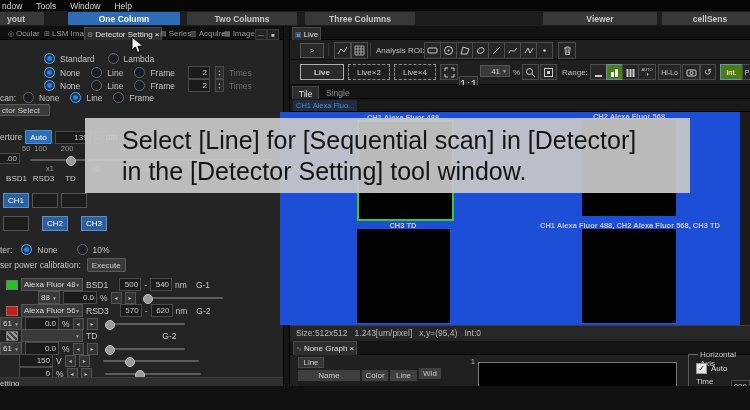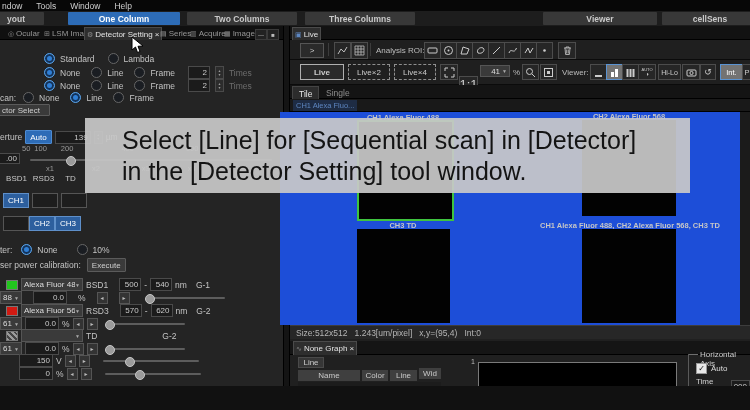--- a/index.html
+++ b/index.html
@@ -54,21 +54,21 @@
           font-size:8px;color:#bdbdbd;display:flex;align-items:center;}
   
   #splitter{left:283px;top:26px;width:7px;height:384px;background:#141414;border-left:1px solid #000;border-right:1px solid #000;}
   
   #livebar{left:290px;top:26px;width:460px;height:14px;background:#121212;border-bottom:1px solid #000;}
   #toolbar1{left:290px;top:40px;width:460px;height:20px;background:#1f1f1f;border-bottom:1px solid #0b0b0b;}
   #toolbar2{left:290px;top:60px;width:460px;height:25px;background:#1f1f1f;border-bottom:1px solid #0b0b0b;}
   .tbtn{position:absolute;background:#2a2a2a;border:1px solid #555;display:flex;align-items:center;
         justify-content:center;color:#ccc;}
   .tbtn.flat{background:#262626;border-color:#4c4c4c;}
-  .tbtn.bluesel{background:#737373;border-color:#5a93d2;color:#fff;}
+  .tbtn.bluesel{background:#4d7c0f;border-color:#5a93d2;color:#fff;}
   .dashed{border:1px dashed #8f8f8f;background:transparent;}
   .sep{position:absolute;width:1px;background:#3c3c3c;}
   svg{display:block;}
   #viewtabs{left:290px;top:85px;width:460px;height:14px;background:#141414;border-bottom:1px solid #000;}
   .vtab{position:absolute;top:1px;height:13px;display:flex;align-items:center;justify-content:center;
         font-size:8.5px;color:#8e8e8e;padding:0 6px;}
   .vtab.active{background:#2c2c2c;color:#e8e8e8;border:1px solid #444;border-bottom:none;}
   #imgtabs{left:290px;top:99px;width:460px;height:13px;background:#191919;border-bottom:1px solid #000;}
   #imagearea{left:280px;top:112px;width:460px;height:213px;background:#1d4ed8;font-weight:bold;}
   .tile{position:absolute;background:#020202;}
@@ -224,21 +224,21 @@
     <div class="row t8" style="left:3px;top:134px;">
       <span style="width:27px;text-align:center;">BSD1</span>
       <span style="width:27px;text-align:center;">RSD3</span>
       <span style="width:27px;text-align:center;">TD</span>
     </div>
     <div class="row" style="left:3px;top:153px;gap:3px;">
       <span class="chcell on">CH1</span>
       <span class="chcell"></span>
       <span class="chcell"></span>
     </div>
-    <div class="row" style="left:3px;top:176px;gap:0;">
+    <div class="row" style="left:3px;top:176px;gap:13px;">
       <span class="chcell"></span>
       <span class="chcell on">CH2</span>
       <span class="chcell on">CH3</span>
     </div>
 
     <div class="row" style="left:0;top:204px;gap:5px;">
       <span class="lbl">ter:</span>
       <span class="rd on" style="margin-left:4px;"></span>
       <span class="lbl">None</span>
       <span class="rd" style="margin-left:14px;"></span>
@@ -257,21 +257,21 @@
         <span class="dd">▼</span>
       </span>
       <span class="lbl">BSD1</span>
       <span class="box" style="width:16px;margin-left:8px;">500</span>
       <span class="lbl">-</span>
       <span class="box" style="width:16px;">540</span>
       <span class="lbl">nm</span>
       <span class="lbl" style="margin-left:6px;">G-1</span>
     </div>
 
-    <div class="row" style="left:0;top:251px;gap:11px;">
+    <div class="row" style="left:0;top:251px;gap:3px;padding-left:38px;">
       <span class="drop" style="width:16px;">
         <span>88</span>
         <span class="dd">▼</span>
       </span>
       <span class="box" style="width:28px;">0.0</span>
       <span class="lbl">%</span>
       <span class="abtn">◂</span>
       <span class="abtn">▸</span>
       <span class="track" style="width:78px;margin-left:6px;">
           <span class="knob" style="left:-2px;"></span>
@@ -343,20 +343,23 @@
     <div class="row" style="left:19px;top:327px;gap:3px;">
       <span class="box" style="width:28px;">0</span>
       <span class="lbl">%</span>
       <span class="abtn">◂</span>
       <span class="abtn">▸</span>
       <span class="track" style="width:96px;margin-left:10px;">
           <span class="knob" style="left:30px;"></span>
         </span>
     </div>
 
+    <div class="secbar" style="top:337px;">
+      <span>etting</span>
+    </div>
     <div class="secbar" style="top:349px;background:#a21caf;">
       <span>Method</span>
     </div>
   </div>
 
   <div id="splitter" class="abs"></div>
 
   <div id="livebar" class="abs">
     <div class="ttab active" style="left:2px;">
       <span class="ti" style="color:#5d86c0;">▣</span>
@@ -450,21 +453,21 @@
           <line x1="7" y1="7" x2="10" y2="10" stroke="#ccc"></line>
         </svg>
     </div>
     <div class="tbtn flat" style="left:250px;top:4px;width:15px;height:14px;">
       <svg width="11" height="11" viewBox="0 0 11 11">
           <rect x="1.5" y="1.5" width="8" height="8" stroke="#ccc" fill="none"></rect>
           <rect x="4" y="4" width="3" height="3" fill="#ccc"></rect>
         </svg>
     </div>
     <span class="abs t8" style="left:234px;top:8px;"></span>
-    <span class="abs t8" style="left:272px;top:8px;color:#bdbdbd;">Viewer:</span>
+    <span class="abs t8" style="left:272px;top:8px;color:#bdbdbd;">Range:</span>
     <div class="tbtn flat" style="left:300px;top:4px;width:15px;height:14px;">
       <svg width="11" height="11" viewBox="0 0 11 11">
           <rect x="2" y="8" width="7" height="2" fill="#ccc"></rect>
         </svg>
     </div>
     <div class="tbtn bluesel" style="left:316px;top:4px;width:15px;height:14px;">
       <svg width="11" height="11" viewBox="0 0 11 11">
           <rect x="2" y="5" width="3" height="5" fill="#fff"></rect>
           <rect x="6" y="2" width="3" height="8" fill="#fff"></rect>
         </svg>

